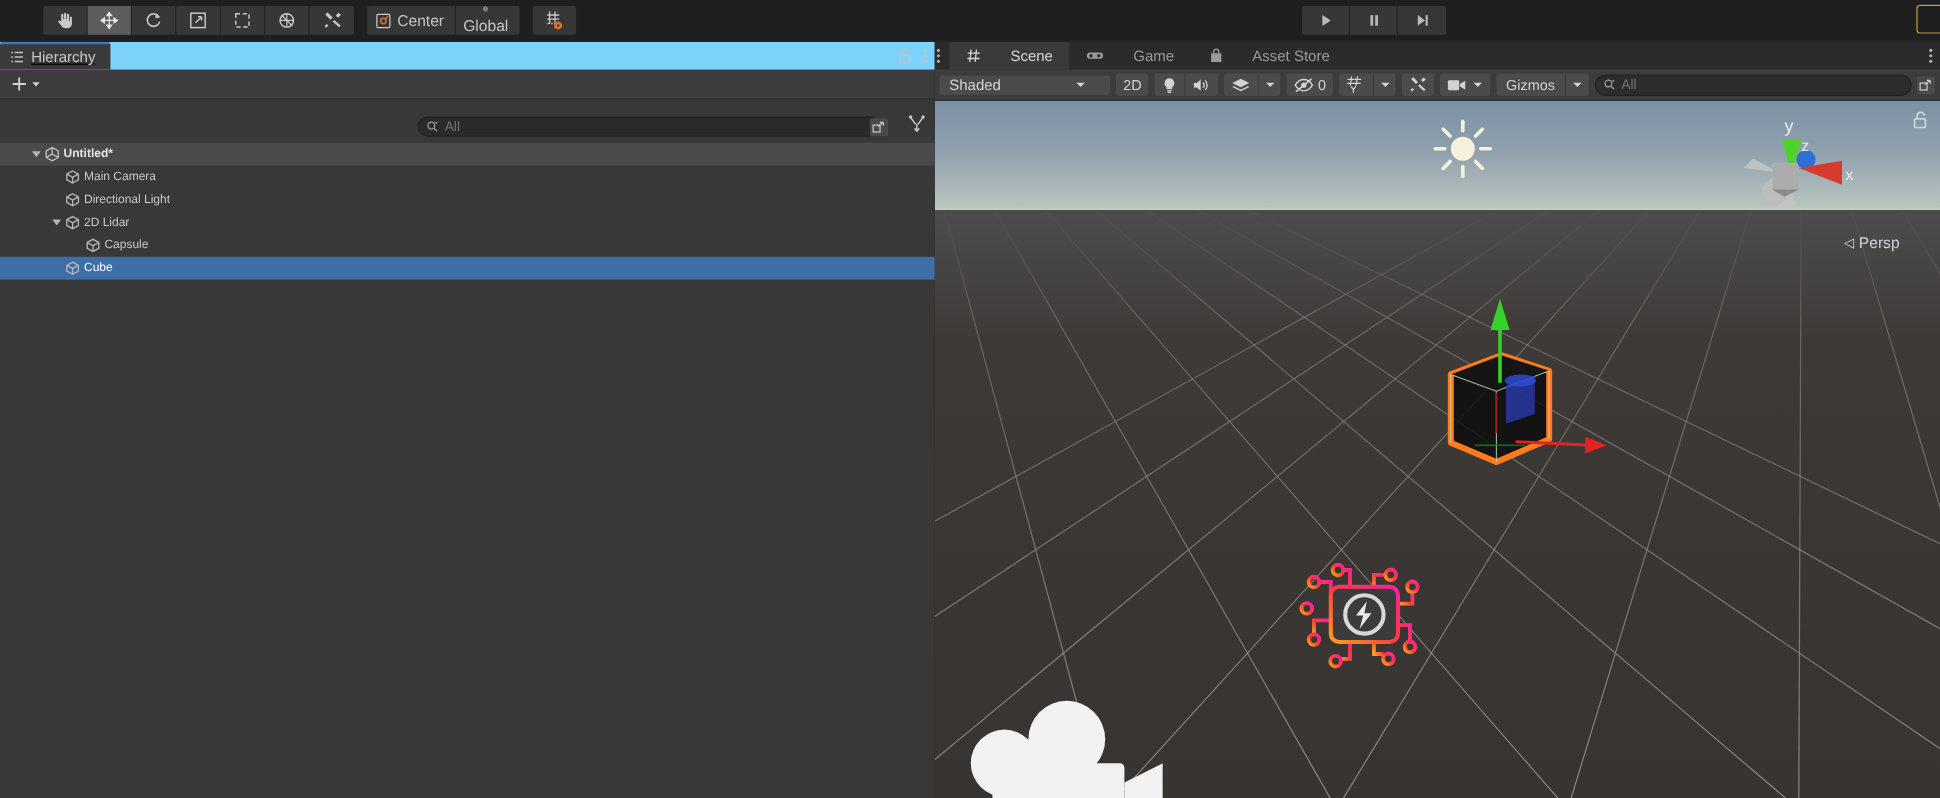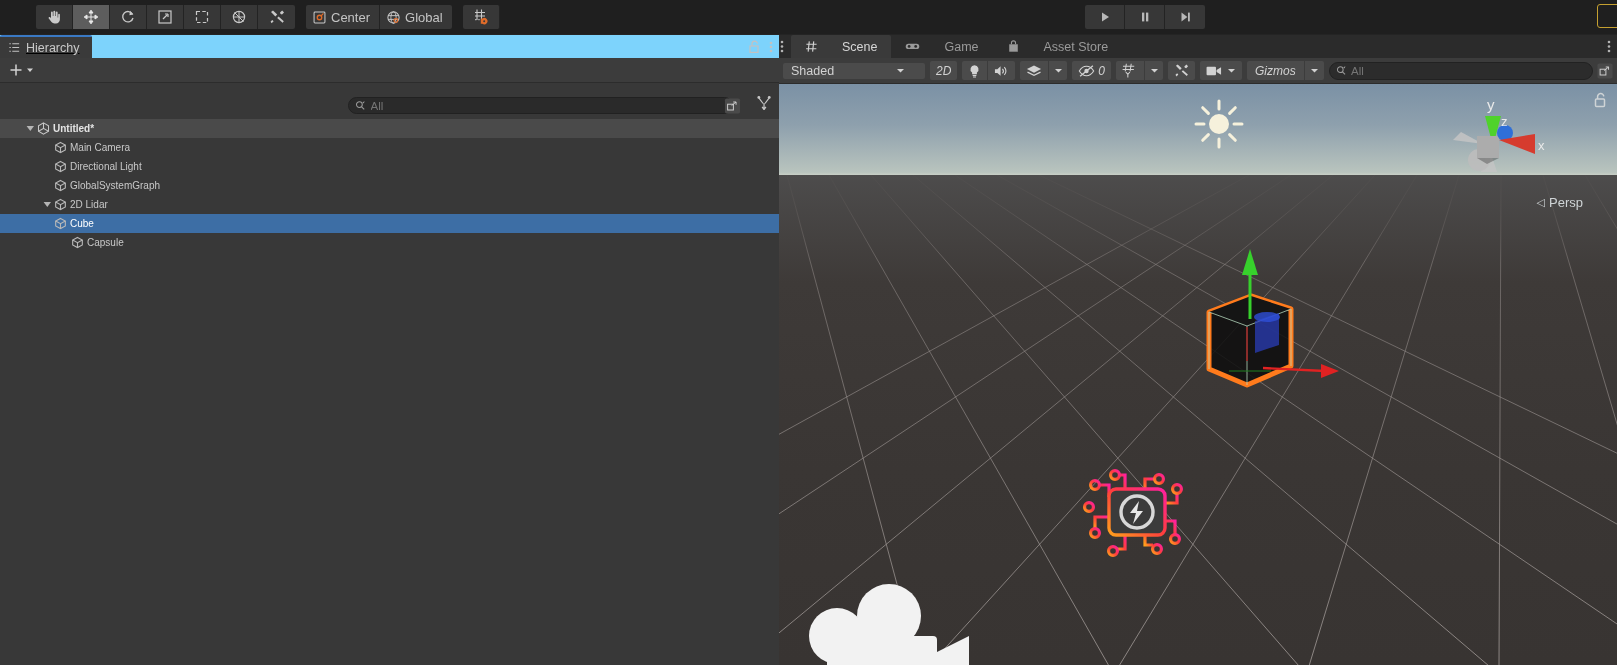--- a/index.html
+++ b/index.html
@@ -25,21 +25,21 @@
   .tb-btn:first-child{ border-radius:2px 0 0 2px; }
   .tb-btn:last-child{ border-radius:0 2px 2px 0; border-right:none; }
   .tb-btn.active{ background:#5d5d5d; }
   .tb-sep{ width:11px; }
   .tb-pill{
     height:24px; background:#373737; display:flex; align-items:center;
     padding:0 9px 0 6px; gap:4px; cursor:pointer; color:#c4c4c4; font-size:13px;
     border-right:1px solid #232323;
   }
   .tb-pill:first-of-type{ border-radius:2px 0 0 2px; }
-  .tb-pill.last{ border-radius:0 2px 2px 0; border-right:none; }
+  .tb-pill.last{ border-radius:0 2px 2px 0; border-right:none;flex-direction:column; }
 
   
   .playback{
     position:absolute; left:1085px; top:5px; display:flex; align-items:center;
   }
   .pb-btn{
     width:40px; height:24px; background:#373737;
     display:flex; align-items:center; justify-content:center;
     border-right:1px solid #232323; cursor:pointer;
   }
@@ -126,21 +126,20 @@
     height:16px; background:#4b4b4b; border-radius:2px;
     display:flex; align-items:center; justify-content:space-between;
     color:#d2d2d2; font-size:12.5px; padding:0 20px 0 8px; cursor:pointer;
     margin-right:5px;
   }
   .sc-ib{
     height:19px; min-width:26px; background:#4b4b4b;
     display:flex; align-items:center; justify-content:center;
     gap:3px; padding:0 6px; cursor:pointer; color:#d2d2d2; font-size:12px;
     border-right:1px solid #3c3c3c;
-    font-style:italic;
   }
   .grp{ display:flex; margin-right:5px; border-radius:2px; overflow:hidden; }
   .sc-search{
     height:18px; background:#2c2c2c; border-radius:9px; border:1px solid #222;
     display:flex; align-items:center; gap:5px; padding:0 6px; flex:1;
   }
   .sc-search input{
     background:transparent; border:none; outline:none; color:#8a8a8a;
     font-size:11.5px; width:100%; font-family:"Liberation Sans",sans-serif;
   }
@@ -369,55 +368,46 @@
           <span style="display:inline-block;width:42px"></span>
           <span class="twist"></span>
           <svg width="13" height="13" viewBox="0 0 14 14">
             <path d="M7 1.6 L12.2 4.4 V9.6 L7 12.4 L1.8 9.6 V4.4 Z" fill="none" stroke="#b8b8b8" stroke-width="1.2"></path>
             <path d="M1.8 4.4 L7 7.2 L12.2 4.4 M7 7.2 V12.4" fill="none" stroke="#b8b8b8" stroke-width="1.2"></path>
           </svg>
           <span class="tlabel">Directional Light</span>
         </div>
         <div class="trow">
           <span style="display:inline-block;width:42px"></span>
+          <svg class="twist" viewBox="0 0 11 11">
+            <path d="M1.6 3 L9 3 L5.3 8 Z" fill="#b5b5b5"></path>
+          </svg>
+          <svg width="13" height="13" viewBox="0 0 14 14">
+            <path d="M7 1.6 L12.2 4.4 V9.6 L7 12.4 L1.8 9.6 V4.4 Z" fill="none" stroke="#b8b8b8" stroke-width="1.2"></path>
+            <path d="M1.8 4.4 L7 7.2 L12.2 4.4 M7 7.2 V12.4" fill="none" stroke="#b8b8b8" stroke-width="1.2"></path>
+          </svg>
+          <span class="tlabel">2D Lidar</span>
+        </div>
+        <div class="trow">
+          <span style="display:inline-block;width:59px"></span>
           <span class="twist"></span>
           <svg width="13" height="13" viewBox="0 0 14 14">
             <path d="M7 1.6 L12.2 4.4 V9.6 L7 12.4 L1.8 9.6 V4.4 Z" fill="none" stroke="#b8b8b8" stroke-width="1.2"></path>
             <path d="M1.8 4.4 L7 7.2 L12.2 4.4 M7 7.2 V12.4" fill="none" stroke="#b8b8b8" stroke-width="1.2"></path>
           </svg>
-          <span class="tlabel">GlobalSystemGraph</span>
-        </div>
-        <div class="trow">
-          <span style="display:inline-block;width:42px"></span>
-          <svg class="twist" viewBox="0 0 11 11">
-            <path d="M1.6 3 L9 3 L5.3 8 Z" fill="#b5b5b5"></path>
-          </svg>
-          <svg width="13" height="13" viewBox="0 0 14 14">
-            <path d="M7 1.6 L12.2 4.4 V9.6 L7 12.4 L1.8 9.6 V4.4 Z" fill="none" stroke="#b8b8b8" stroke-width="1.2"></path>
-            <path d="M1.8 4.4 L7 7.2 L12.2 4.4 M7 7.2 V12.4" fill="none" stroke="#b8b8b8" stroke-width="1.2"></path>
-          </svg>
-          <span class="tlabel">2D Lidar</span>
+          <span class="tlabel">Capsule</span>
         </div>
         <div class="trow selected">
           <span style="display:inline-block;width:42px"></span>
           <span class="twist"></span>
           <svg width="13" height="13" viewBox="0 0 14 14">
             <path d="M7 1.6 L12.2 4.4 V9.6 L7 12.4 L1.8 9.6 V4.4 Z" fill="none" stroke="#b8b8b8" stroke-width="1.2"></path>
             <path d="M1.8 4.4 L7 7.2 L12.2 4.4 M7 7.2 V12.4" fill="none" stroke="#b8b8b8" stroke-width="1.2"></path>
           </svg>
           <span class="tlabel">Cube</span>
-        </div>
-        <div class="trow">
-          <span style="display:inline-block;width:59px"></span>
-          <span class="twist"></span>
-          <svg width="13" height="13" viewBox="0 0 14 14">
-            <path d="M7 1.6 L12.2 4.4 V9.6 L7 12.4 L1.8 9.6 V4.4 Z" fill="none" stroke="#b8b8b8" stroke-width="1.2"></path>
-            <path d="M1.8 4.4 L7 7.2 L12.2 4.4 M7 7.2 V12.4" fill="none" stroke="#b8b8b8" stroke-width="1.2"></path>
-          </svg>
-          <span class="tlabel">Capsule</span>
         </div>
       </div>
   </div>
 
   <div class="scenepanel">
 
     <div class="sc-tabbar">
       <svg class="sc-dots" width="4" height="15" viewBox="0 0 4 15">
         <circle cx="2" cy="3" r="1.3" fill="#b4b4b4"></circle>
           <circle cx="2" cy="7.5" r="1.3" fill="#b4b4b4"></circle>

